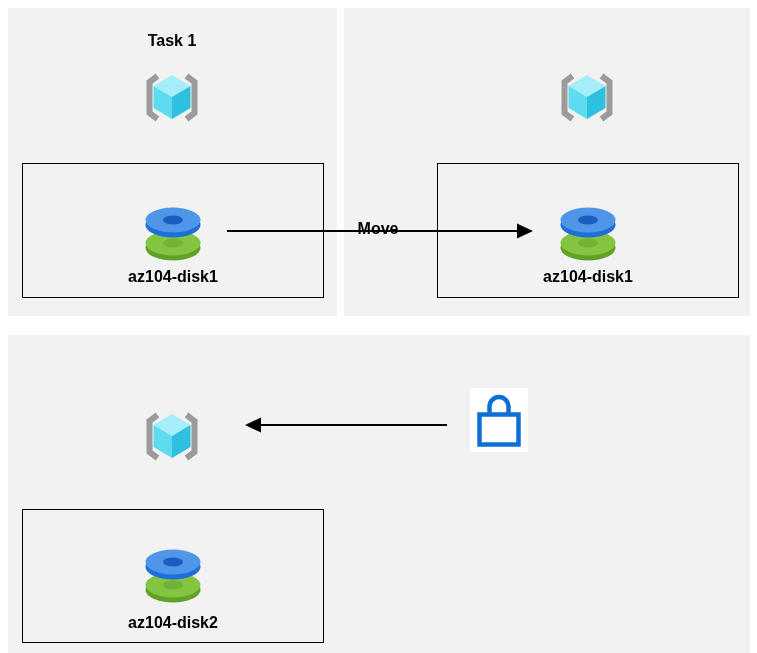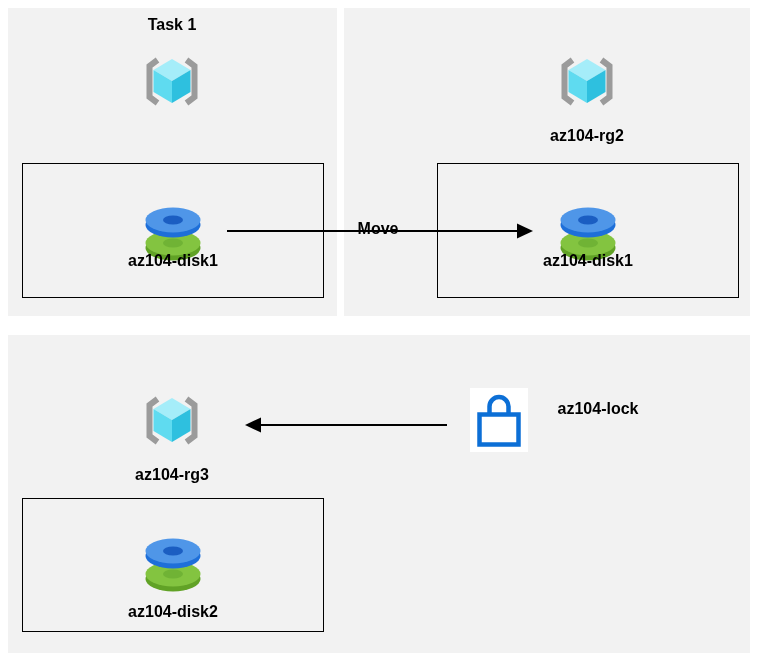--- a/index.html
+++ b/index.html
@@ -6,35 +6,35 @@
   body{
     width:757px;height:653px;position:relative;background:#ffffff;
     font-family:"Liberation Sans",sans-serif;font-weight:bold;color:#000;
     overflow:hidden;
   }
   .stage{position:absolute;inset:0;}
   .panel{position:absolute;background:var(--panel-bg,#f2f2f2);}
   .panel1{left:8px;top:8px;width:329px;height:308px;}
   .panel2{left:344px;top:8px;width:406px;height:308px;}
   .panel3{left:8px;top:335px;width:742px;height:318px;}
-  .col{position:absolute;top:0;width:300px;height:100%;}
+  .col{position:absolute;top:16px;width:300px;height:100%;}
   .col.c1{left:14px;} .col.c2{left:93px;}
   .task-title,.rg-label{position:absolute;width:100%;text-align:center;font-size:16px;line-height:20px;}
   .p12 .task-title{top:7px;} .p12 .rg-label{top:118px;}
   .p3 .task-title{top:24px;} .p3 .rg-label{top:130px;}
   .rg-icon{position:absolute;left:50%;transform:translateX(-50%);width:57px;height:57px;}
   .p12 .rg-icon{top:45px;} .p3 .rg-icon{top:57px;}
   .rbox{position:absolute;width:300px;border:1.5px solid var(--box-border,#000);box-sizing:content-box;}
   .rbox .disk-icon{position:absolute;left:50%;transform:translateX(-50%);width:57px;height:56px;}
   .rbox .disk-label{position:absolute;width:100%;text-align:center;font-size:16px;}
   .box1{left:14px;top:155px;height:133px;}
   .box2{left:93px;top:155px;height:133px;}
-  .box3{left:14px;top:163px;height:132px;}
+  .box3{left:14px;top:174px;height:132px;}
   .box1 .disk-icon,.box2 .disk-icon{top:42px;} .box3 .disk-icon{top:38px;}
-  .box1 .disk-label,.box2 .disk-label{top:88px;} .box3 .disk-label{top:104px;}
+  .box1 .disk-label,.box2 .disk-label{top:104px;} .box3 .disk-label{top:104px;}
   .arrow-svg{position:absolute;overflow:visible;}
   .arrow-line{stroke:var(--arrow-color,#000);stroke-width:1.8;}
   .arrow-head{fill:var(--arrow-color,#000);}
   .move-label{position:absolute;left:340px;top:220px;width:76px;text-align:center;font-size:16px;}
   .lock-tile{position:absolute;left:470px;top:388px;width:58px;height:64px;background:#ffffff;}
   .lock-tile svg{position:absolute;inset:0;}
   .lock-caption{position:absolute;left:536px;top:396px;width:124px;text-align:center;font-size:16px;line-height:25px;}
   
   .bracket{fill:none;stroke:var(--bracket-gray,#9b9b9b);stroke-width:6;}
   .cube-top{fill:var(--cube-top,#a5edf9);}
@@ -93,40 +93,38 @@
     </div>
   </section>
 
   <section class="panel panel2 p12">
     <div class="col c2">
       <div class="rg-icon">
         <svg viewBox="0 0 57 57" width="57" height="57">
             <use href="#rg-shape"></use>
           </svg>
       </div>
-      <div class="rg-label">az104-rg2</div>
     </div>
     <div class="rbox box2">
       <div class="disk-icon">
         <svg viewBox="0 0 57 56" width="57" height="56">
             <use href="#disk-shape"></use>
           </svg>
       </div>
       <div class="disk-label">az104-disk1</div>
     </div>
   </section>
 
   <section class="panel panel3 p3">
     <div class="col c1">
       <div class="rg-icon">
         <svg viewBox="0 0 57 57" width="57" height="57">
             <use href="#rg-shape"></use>
           </svg>
       </div>
-      <div class="rg-label">az104-rg3</div>
     </div>
     <div class="rbox box3">
       <div class="disk-icon">
         <svg viewBox="0 0 57 56" width="57" height="56">
             <use href="#disk-shape"></use>
           </svg>
       </div>
       <div class="disk-label">az104-disk2</div>
     </div>
   </section>
@@ -142,16 +140,15 @@
     <polygon class="arrow-head" points="16,1.5 0,9 16,16.5"></polygon>
   </svg>
 
   <div class="lock-tile">
     <svg viewBox="0 0 58 64" width="58" height="64">
       <path class="lock-stroke" d="M19.5,27 v-8.5 a9.5,9.5 0 0 1 19,0 V27"></path>
       <rect class="lock-body" x="9.5" y="26.5" width="39" height="30"></rect>
     </svg>
   </div>
   <div class="lock-caption">
-    <div>az104-lock</div>
   </div>
 
 </div>
 
 </body></html>

